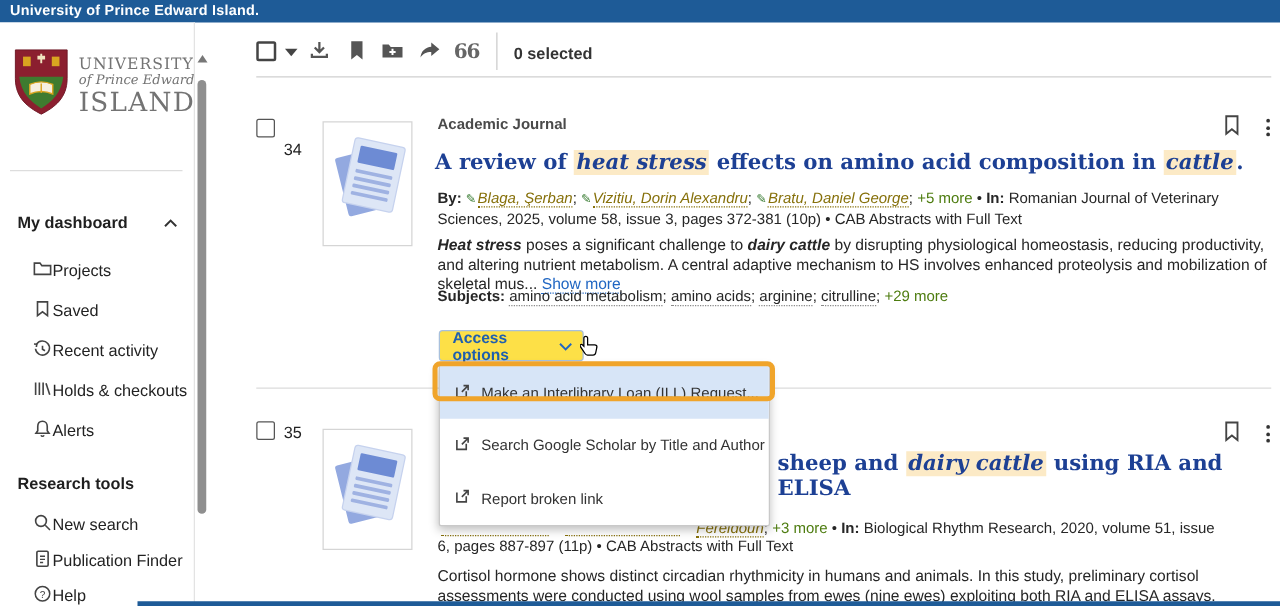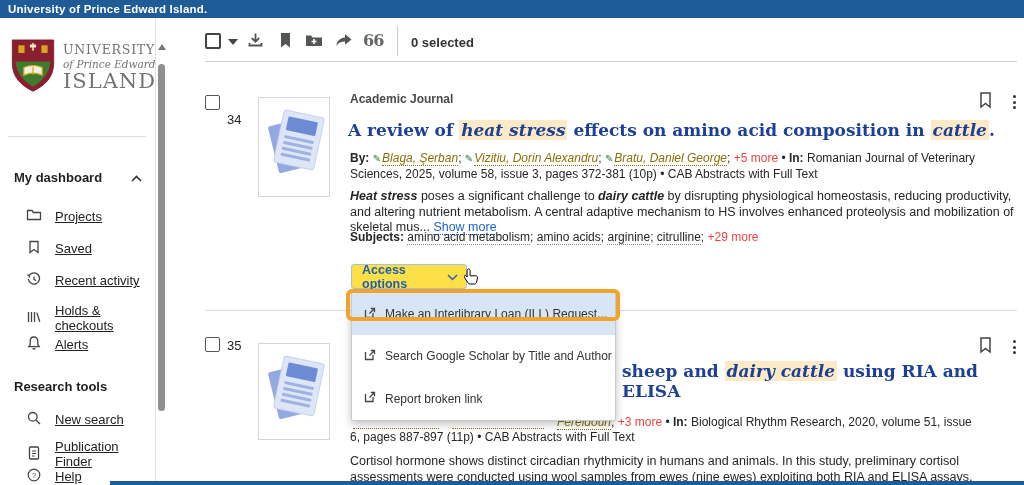--- a/index.html
+++ b/index.html
@@ -14,21 +14,21 @@
   .sidebar { position:absolute; left:0; top:18px; width:156px; height:467px; background:#fff; border-right:1px solid #e3e3e3; }
   .logo { position:absolute; left:10px; top:20px; display:flex; align-items:center; gap:7px; }
   .logo-text { color:#737373; font-family:"DejaVu Serif", serif; line-height:1; }
   .logo-l1 { font-size:12.5px; letter-spacing:.8px; }
   .logo-l2 { font-size:10.5px; font-style:italic; margin:2px 0; }
   .logo-l3 { font-size:21px; letter-spacing:1px; }
   .side-divider { position:absolute; left:8px; top:118px; width:138px; border-top:1px solid #ddd; }
   .dash-header { position:absolute; left:14px; top:132px; width:128px; display:flex; justify-content:space-between; align-items:center;
                  font-size:13px; font-weight:bold; color:#1f1f1f;margin-top:20px; }
   .side-section-header { position:absolute; left:14px; font-size:13px; font-weight:bold; color:#1f1f1f; }
-  .nav-item { position:absolute; left:26px; display:flex; align-items:center; gap:13px; font-size:13px; color:#222; cursor:pointer;text-decoration:underline; }
+  .nav-item { position:absolute; left:26px; display:flex; align-items:center; font-size:13px; color:#222; cursor:pointer; }
   .nav-item svg { flex:0 0 auto; }
 
   
   .scroll-arrow { position:absolute; left:158px; top:44px; width:0; height:0; border-left:4px solid transparent; border-right:4px solid transparent; border-bottom:6px solid #777; }
   .scroll-thumb { position:absolute; left:158px; top:64px; width:7px; height:347px; background:#8f8f8f; border-radius:4px; }
 
   
   .tb-checkbox { position:absolute; left:205px; top:33px; width:16px; height:16px; border:2px solid #444; border-radius:2px; background:#fff; }
   .tb-caret { position:absolute; left:228px; top:39px; width:0; height:0; border-left:5px solid transparent; border-right:5px solid transparent; border-top:6px solid #444; }
   .tb-icon { position:absolute; top:31px; color:#555; }
@@ -49,21 +49,21 @@
 
   .res-type { position:absolute; font-size:12px; color:#4a4a4a; }
   .res-title { position:absolute; font-family:"DejaVu Serif", serif; font-weight:bold; font-size:17px; color:#1d4094; cursor:pointer; }
   .res-meta { position:absolute; font-size:12px; color:#262626; line-height:15.5px; }
   .res-abstract { position:absolute; font-size:12.5px; color:#262626; line-height:15.5px; }
 
   .seg-hl { background:#fceac6; font-style:italic; padding:0 2px; }
   .seg-b { font-weight:bold; }
   .seg-bi { font-weight:bold; font-style:italic; }
   .seg-author { color:#86700a; font-style:italic; border-bottom:1px dotted #86700a; cursor:pointer; }
-  .seg-link { color:#ef4444; cursor:pointer;margin-top:37px; }
+  .seg-link { color:#4d7c0f; cursor:pointer;margin-top:37px; }
   .seg-showmore { color:#2066c2; border-bottom:1px dotted #2066c2; cursor:pointer; white-space:nowrap; }
   .seg-subj { border-bottom:1px dotted #8a8a8a; cursor:pointer; }
   .seg-icon.seg-pen { color:#3a7d34; font-size:10px; margin-right:1px; font-style:normal; border:none; }
 
   .save-icon { position:absolute; color:#444; cursor:pointer; }
   .kebab { position:absolute; display:flex; flex-direction:column; gap:2.5px; cursor:pointer; padding:2px; }
   .kebab i { width:3px; height:3px; border-radius:50%; background:#333; }
 
   
   .access-btn { position:absolute; left:351px; top:264px; width:116px; height:25px; background:#fde047; border:1px solid #a8c0dc; border-radius:3px;

